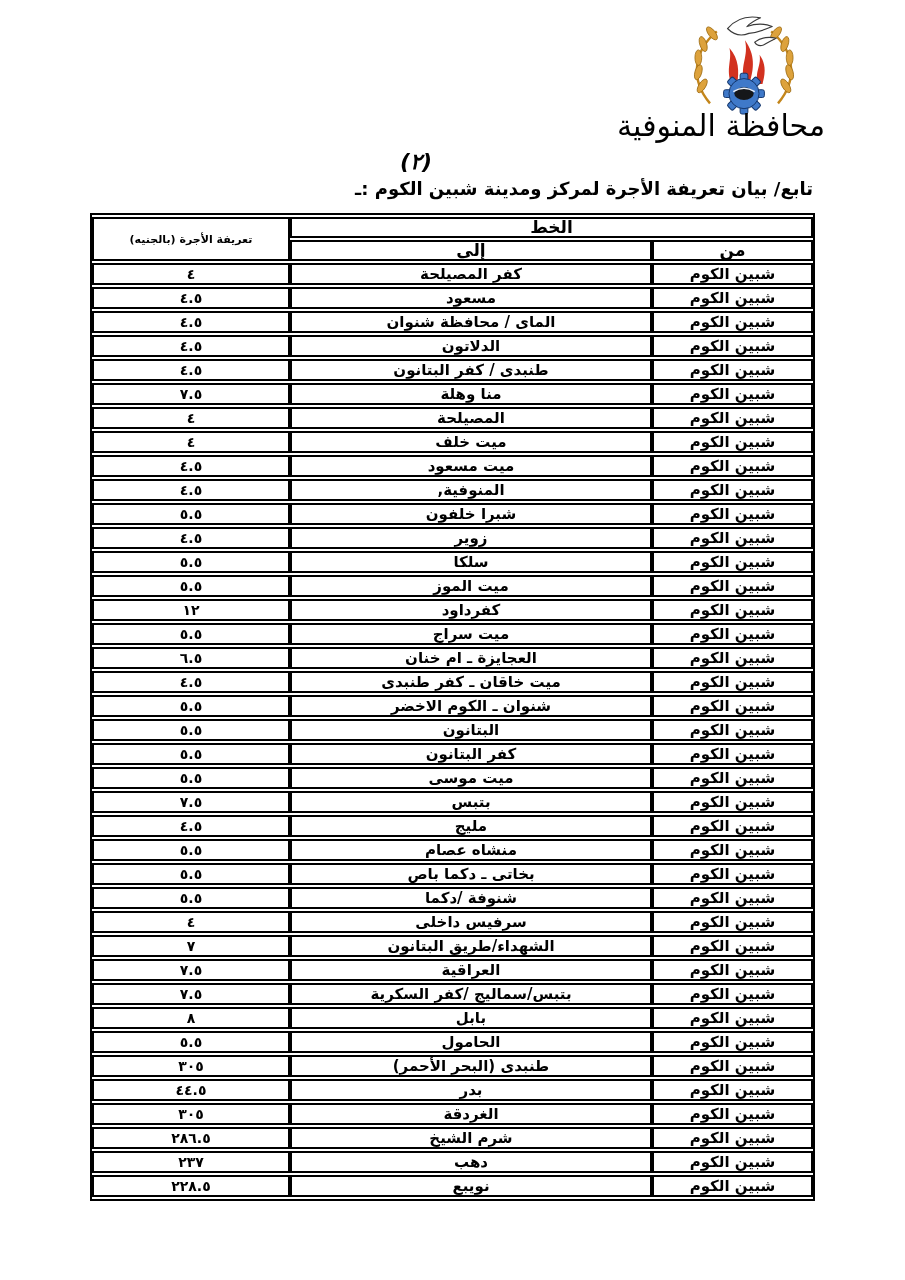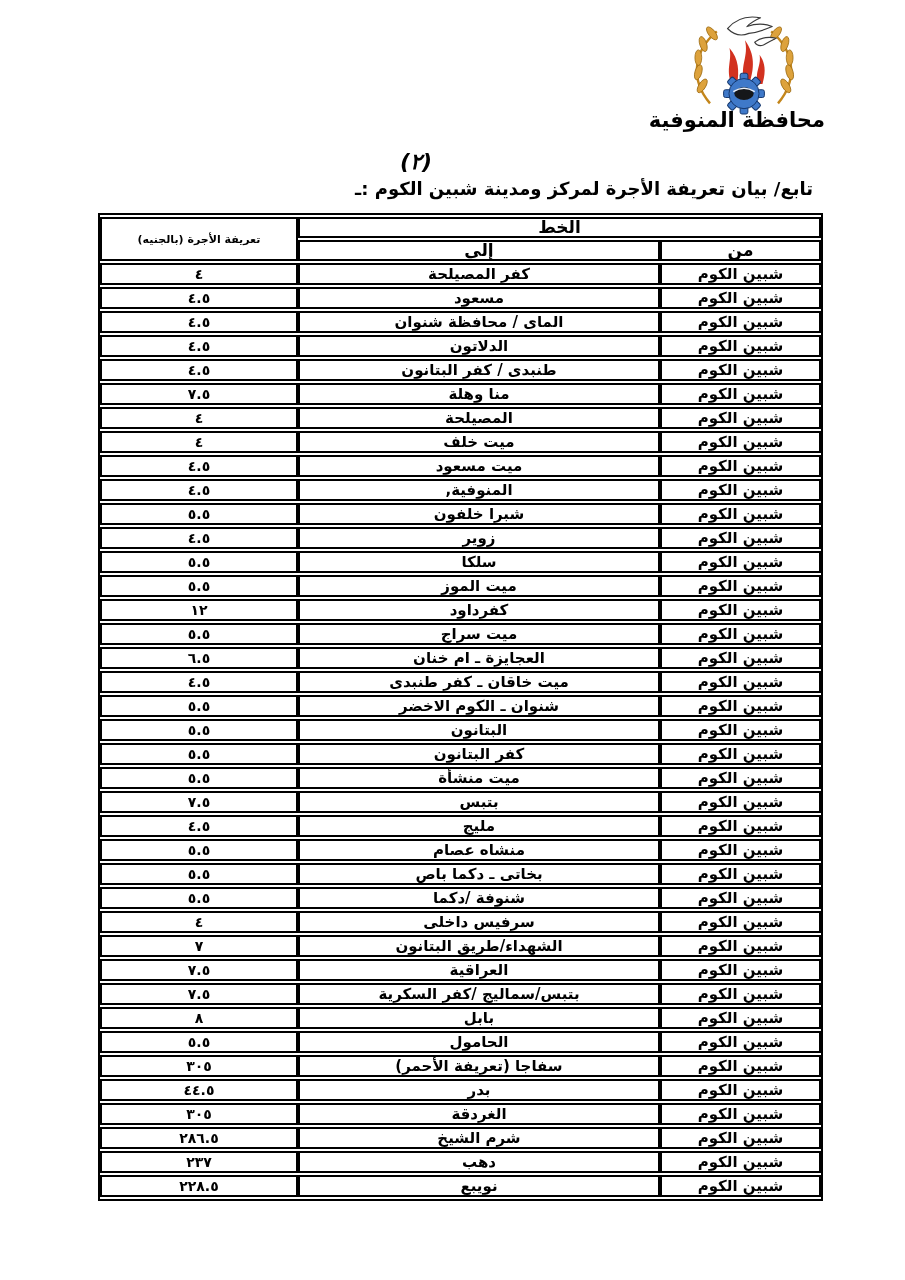--- a/index.html
+++ b/index.html
@@ -20,22 +20,22 @@
   .logo {
     position: absolute;
     top: 12px;
     right: 80px;
     width: 162px;
     text-align: center;
   }
   .logo svg { display: block; margin: 0 auto; }
   .logo-text {
     direction: rtl;
-    font-weight: 700;
-    font-size: 21px;
+    font-weight: 400;
+    font-size: 30px;
     line-height: 1.1;
     margin-top: -6px;
     white-space: nowrap;
     letter-spacing: -1px;
   }
 
   
   .page-num {
     position: absolute;
     top: 149px;
@@ -52,21 +52,21 @@
     font-weight: 700;
     font-size: 18px;
     white-space: nowrap;
     text-align: right;
   }
 
   
   .table-wrap {
     position: absolute;
     top: 213px;
-    right: 82px;
+    right: 90px;
   }
   table.fare-table {
     direction: rtl;
     border: 2px solid #000;
     border-collapse: separate;
     border-spacing: 0 2px;
     table-layout: fixed;
     width: 725px;
     background: #fff;
   }
@@ -263,21 +263,21 @@
     <td class="to-cell">البتانون</td>
     <td class="fare-cell">٥.٥</td>
   </tr>
         <tr>
     <td class="from-cell">شبين الكوم</td>
     <td class="to-cell">كفر البتانون</td>
     <td class="fare-cell">٥.٥</td>
   </tr>
         <tr>
     <td class="from-cell">شبين الكوم</td>
-    <td class="to-cell">ميت منشأة</td>
+    <td class="to-cell">ميت موسى</td>
     <td class="fare-cell">٥.٥</td>
   </tr>
         <tr>
     <td class="from-cell">شبين الكوم</td>
     <td class="to-cell">بتبس</td>
     <td class="fare-cell">٧.٥</td>
   </tr>
         <tr>
     <td class="from-cell">شبين الكوم</td>
     <td class="to-cell">مليج</td>
@@ -323,21 +323,21 @@
     <td class="to-cell">بابل</td>
     <td class="fare-cell">٨</td>
   </tr>
         <tr>
     <td class="from-cell">شبين الكوم</td>
     <td class="to-cell">الحامول</td>
     <td class="fare-cell">٥.٥</td>
   </tr>
         <tr>
     <td class="from-cell">شبين الكوم</td>
-    <td class="to-cell">سفاجا (تعريفة الأحمر)</td>
+    <td class="to-cell">طنبدى (البحر الأحمر)</td>
     <td class="fare-cell">٣٠٥</td>
   </tr>
         <tr>
     <td class="from-cell">شبين الكوم</td>
     <td class="to-cell">بدر</td>
     <td class="fare-cell">٤٤.٥</td>
   </tr>
         <tr>
     <td class="from-cell">شبين الكوم</td>
     <td class="to-cell">الغردقة</td>

